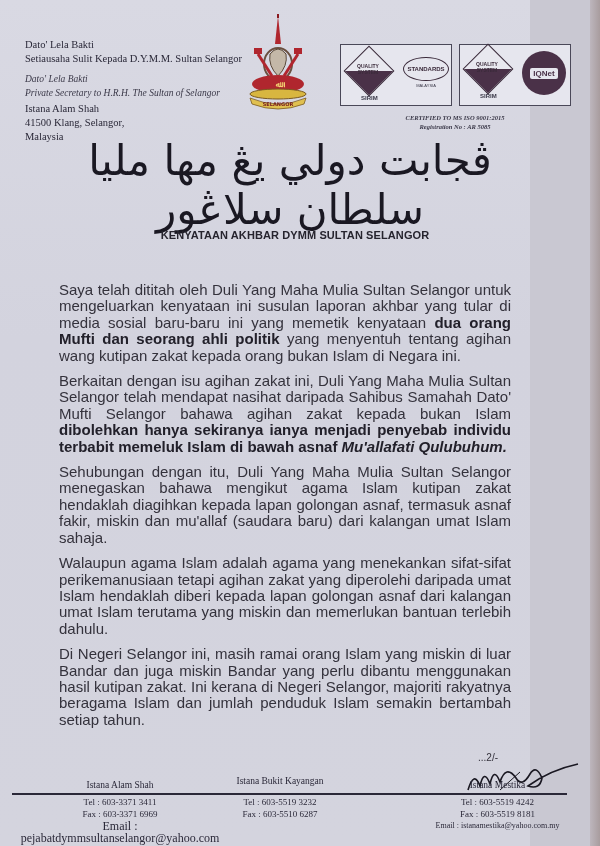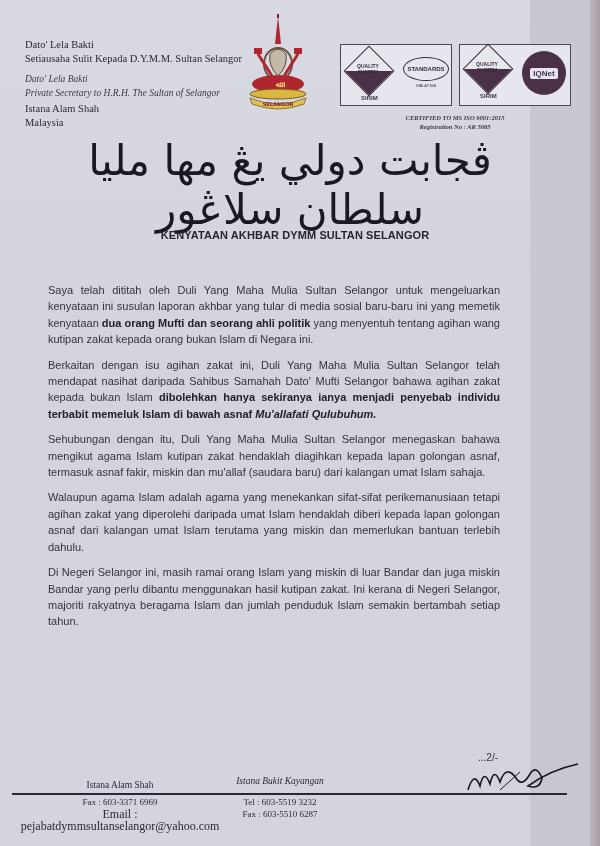--- a/index.html
+++ b/index.html
@@ -58,47 +58,48 @@
   .jawi {
     position: absolute; left: 40px; top: 136px; width: 500px; text-align: center;
     font-family: "DejaVu Sans", sans-serif; font-size: 42px; color: #1a1822; letter-spacing: -1px;
     direction: rtl;
   }
   .title {
     position: absolute; left: 0; width: 590px; top: 229px; text-align: center;
     font-weight: bold; font-size: 11px; color: #26242e; letter-spacing: 0.1px;
   }
   .body-text {
-    position: absolute; left: 48px; top: 282px; width: 452px;
-    font-size: 11px; line-height: 16.4px; color: #34323c; text-align: justify;
+    position: absolute; left: 59px; top: 282px; width: 452px;
+    font-size: 15px; line-height: 16.4px; color: #34323c; text-align: justify;
   }
   .body-text p { margin: 0 0 9px 0; }
   .body-text b { color: #22202a; }
   .page-cont { position: absolute; left: 478px; top: 752px; font-size: 10px; color: #34323c; }
   .footer-line { position: absolute; left: 12px; width: 555px; top: 793px; height: 1.5px; background: #2a2838; }
   .fcol { position: absolute; text-align: center; font-size: 9px; line-height: 12px; }
   .fcol .name { margin-bottom: 5px; font-size: 9.5px; }
   .f1 { left: 20px; width: 200px; top: 779px; }
   .f2 { left: 210px; width: 140px; top: 779px; }
   .f3 { left: 415px; width: 165px; top: 779px; }
-  .f2 .name { position: relative; top: -4px; font-style: italic; }
+  .f2 .name { position: relative; top: -4px; }
   .signature { position: absolute; left: 460px; top: 760px; width: 120px; height: 34px; }
 </style>
 </head>
 <body>
 
 <div class="page">
 
   <div class="hdr-left serif">
     <div>Dato' Lela Bakti</div>
     <div>Setiausaha Sulit Kepada D.Y.M.M. Sultan Selangor</div>
     <div class="gap"></div>
     <div class="it">Dato' Lela Bakti</div>
     <div class="it">Private Secretary to H.R.H. The Sultan of Selangor</div>
     <div style="margin-top:2px">Istana Alam Shah</div>
+    <div>41500 Klang, Selangor,</div>
     <div>Malaysia</div>
   </div>
 
   <svg class="crest" viewBox="0 0 70 96">
     <polygon points="34,2 37,30 31,30" fill="#b0262e"></polygon>
     <rect x="33" y="0" width="2" height="4" fill="#8a1a20"></rect>
     <ellipse cx="34" cy="50" rx="14" ry="16" fill="none" stroke="#6a5040" stroke-width="2"></ellipse>
     <path d="M26,40 Q34,30 42,40 Q44,52 34,62 Q24,52 26,40Z" fill="#c4b8a8" stroke="#5a4838" stroke-width="1"></path>
     <rect x="10" y="34" width="8" height="6" fill="#b0262e"></rect>
     <rect x="50" y="34" width="8" height="6" fill="#b0262e"></rect>
@@ -147,22 +148,29 @@
 
   <svg class="signature" viewBox="0 0 120 34">
     <path d="M8,30 Q14,10 20,26 Q24,8 30,24 Q34,6 40,22 Q46,4 56,18 Q62,28 70,14 Q76,4 82,18 Q80,30 68,26 Q90,10 118,4" fill="none" stroke="#1a1822" stroke-width="1.6"></path>
     <line x1="40" y1="30" x2="60" y2="12" stroke="#1a1822" stroke-width="1"></line>
   </svg>
 
   <div class="footer-line"></div>
 
   <div class="fcol serif f1">
     <div class="name">Istana Alam Shah</div>
+    <div>Tel : 603-3371 3411</div>
     <div>Fax : 603-3371 6969</div>
     <div style="font-size:12px">Email : pejabatdymmsultanselangor@yahoo.com</div>
   </div>
   <div class="fcol serif f2">
     <div class="name">Istana Bukit Kayangan</div>
     <div>Tel : 603-5519 3232</div>
     <div>Fax : 603-5510 6287</div>
   </div>
+  <div class="fcol serif f3">
+    <div class="name">Istana Mestika</div>
+    <div>Tel : 603-5519 4242</div>
+    <div>Fax : 603-5519 8181</div>
+    <div style="font-size:8px">Email : istanamestika@yahoo.com.my</div>
+  </div>
 </div>
 <div class="right-edge"></div>
 
 </body></html>

